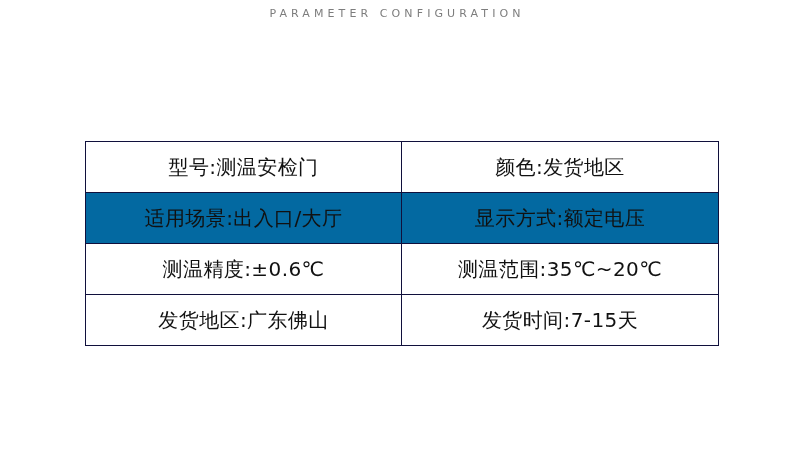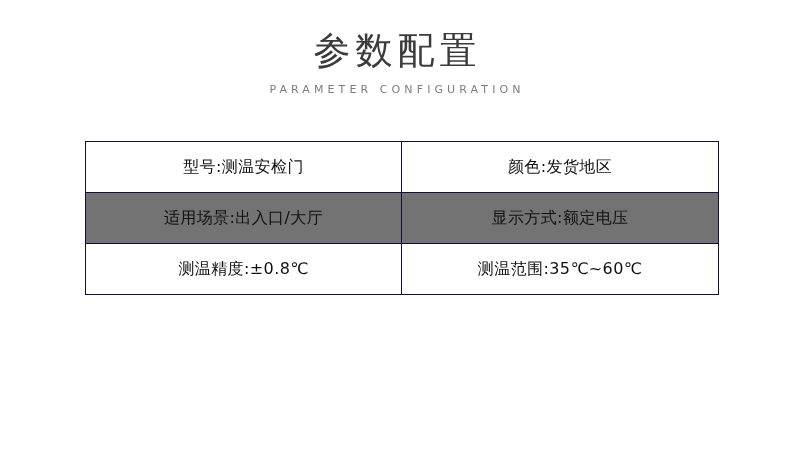--- a/index.html
+++ b/index.html
@@ -55,57 +55,60 @@
     top: 141px;
     width: 633px;
     border-collapse: collapse;
     table-layout: fixed;
   }
   .spec-table td {
     height: 51px;
     border: 1px solid #10103c;
     text-align: center;
     vertical-align: middle;
-    font-size: 16px;
+    font-size: 20px;
     color: #111111;
     letter-spacing: 0.4px;
     padding: 0 6px;
     box-sizing: border-box;
     white-space: nowrap;
     font-family: "DejaVu Sans", "Liberation Sans", sans-serif;
   }
   .spec-table tr.row-odd td {
     background: #ffffff;
   }
   .spec-table tr.row-even td {
-    background: #737373;
+    background: #0369a1;
   }
   .spec-table td.col-left { width: 316px; }
   .spec-table td.col-right { width: 317px; }
 </style>
 </head>
 <body>
 
 <div class="page">
 
   <div class="header">
-    <h1 class="title">参数配置</h1>
     <p class="subtitle">PARAMETER CONFIGURATION</p>
   </div>
 
   <table class="spec-table">
     <tbody>
       <tr class="row-odd">
         <td class="col-left">型号:测温安检门</td>
         <td class="col-right">颜色:发货地区</td>
       </tr>
       <tr class="row-even">
         <td class="col-left">适用场景:出入口/大厅</td>
         <td class="col-right">显示方式:额定电压</td>
       </tr>
       <tr class="row-odd">
-        <td class="col-left">测温精度:±0.8℃</td>
-        <td class="col-right">测温范围:35℃~60℃</td>
+        <td class="col-left">测温精度:±0.6℃</td>
+        <td class="col-right">测温范围:35℃~20℃</td>
+      </tr>
+      <tr class="row-odd">
+        <td class="col-left">发货地区:广东佛山</td>
+        <td class="col-right">发货时间:7-15天</td>
       </tr>
     </tbody>
   </table>
 
 </div>
 
 </body></html>

